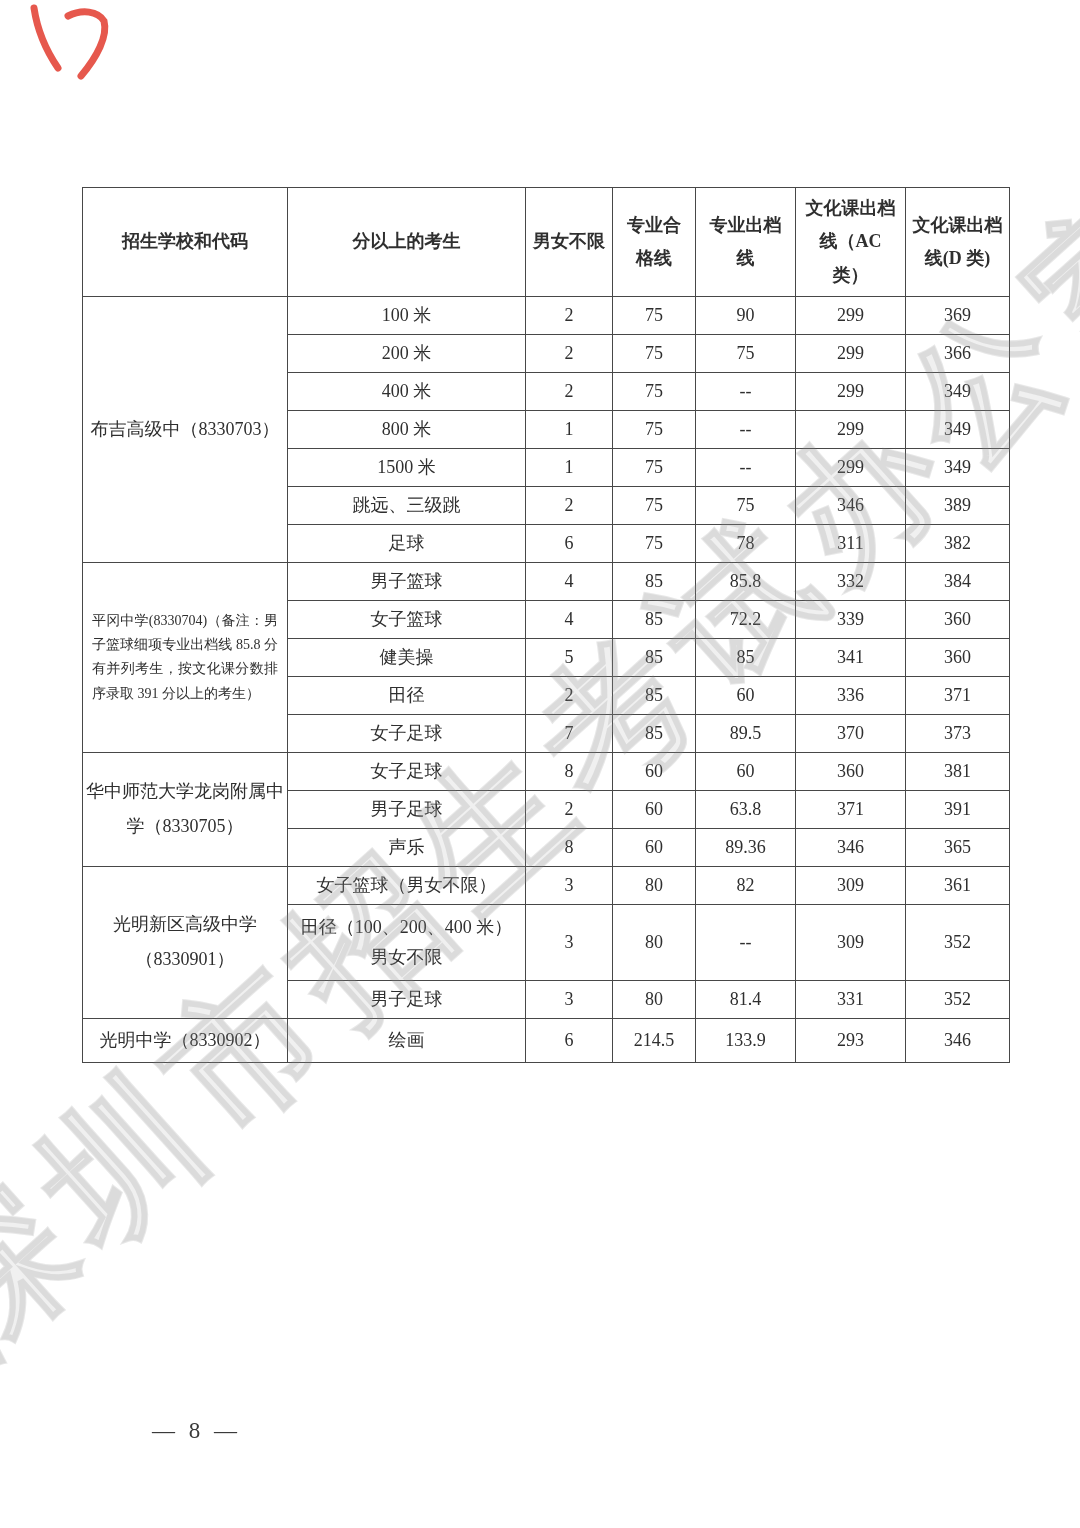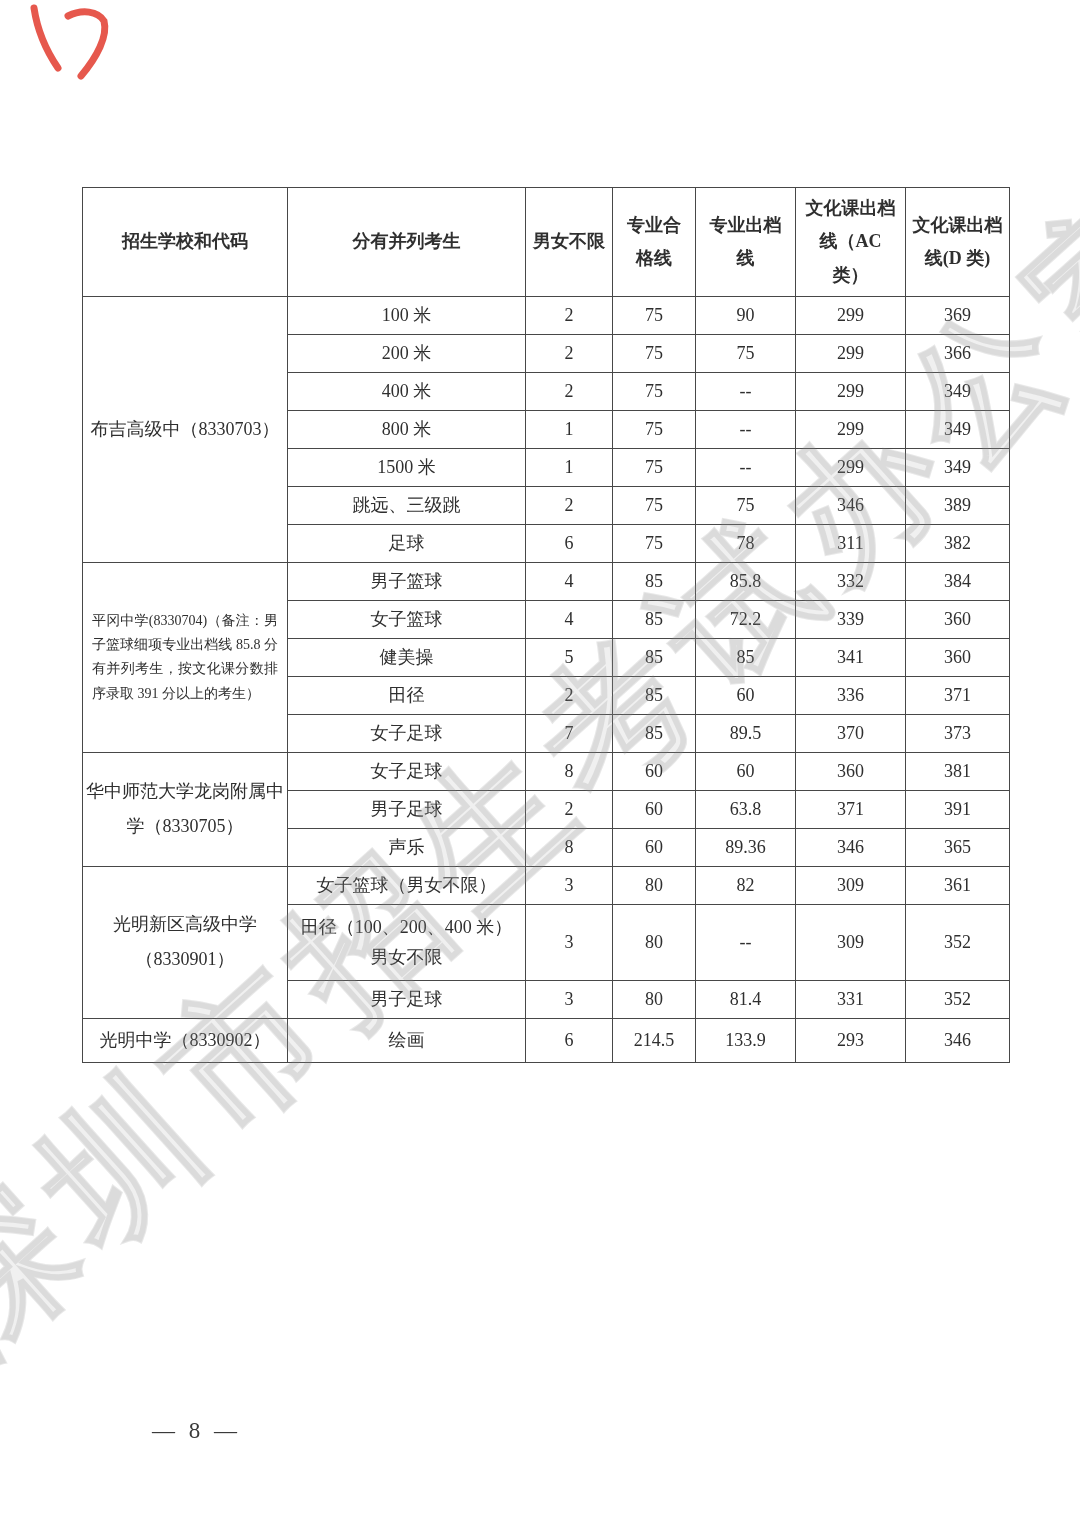--- a/index.html
+++ b/index.html
@@ -82,21 +82,21 @@
         <col style="width:238px">
         <col style="width:87px">
       <col style="width:83px">
         <col style="width:100px">
         <col style="width:110px">
         <col style="width:104px">
     </colgroup>
     <thead>
       <tr>
         <th>招生学校和代码</th>
-        <th>分有并列考生</th>
+        <th>分以上的考生</th>
         <th>男女不限</th>
         <th>专业合格线</th>
         <th>专业出档线</th>
         <th>文化课出档线（AC类）</th>
         <th>文化课出档线(D 类)</th>
       </tr>
     </thead>
     <tbody>
 
       <tr>

